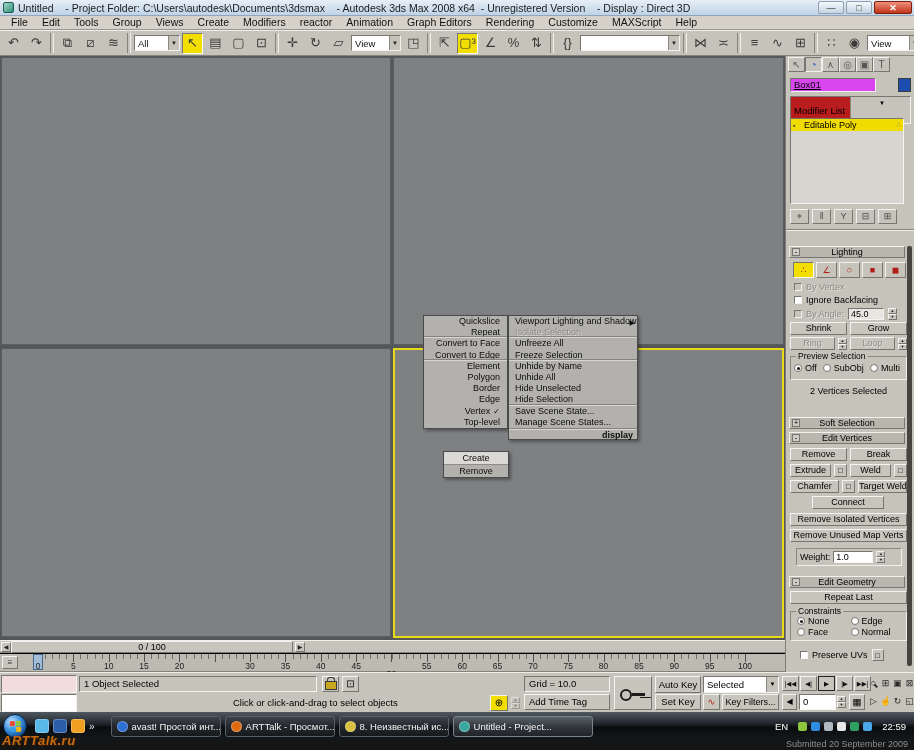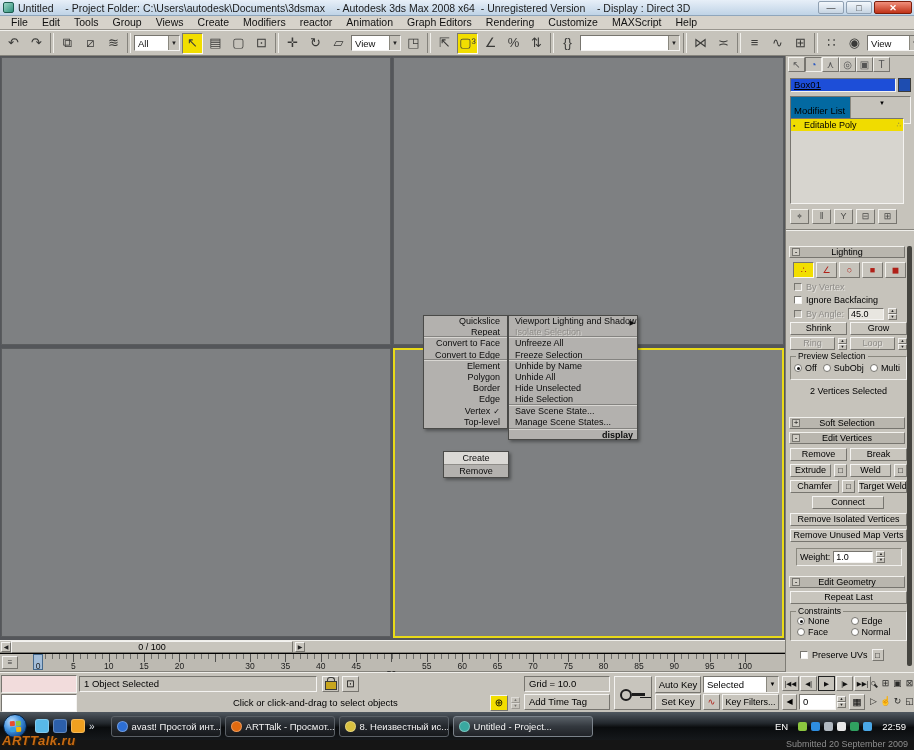--- a/index.html
+++ b/index.html
@@ -49,23 +49,23 @@
   .mmenu{position:absolute;left:443px;top:451px;width:66px;background:#b3b1ae;border:1px solid #4a4a48;box-shadow:2px 2px 3px rgba(0,0,0,.35);}
   .mmi{height:12.5px;line-height:12px;text-align:center;font-size:9px;color:#0c0c0c;border-bottom:1px solid #8f8d89;}
   .mmi:last-child{border-bottom:none;}
   .mmi.highlight{background:#dbd9d5;}
 
   
   .cpanel{position:absolute;left:785px;top:56px;width:129px;height:616px;background:#c6c3bb;border-left:1px solid #7e7c75;}
   .ptabs{position:absolute;left:2px;top:1px;display:flex;}
   .ptab{width:17px;height:15px;border:1px solid;border-color:#f2f1ed #77756f #77756f #f2f1ed;background:#c6c3bb;font-size:10px;line-height:13px;text-align:center;color:#555;}
   .ptab.active{border-color:#77756f #f2f1ed #f2f1ed #77756f;color:#2b59c0;}
-  .namefield{position:absolute;left:4px;top:22px;width:106px;height:14px;background:#1d4ed8;border:1px solid;border-color:#77756f #f4f3f1 #f4f3f1 #77756f;font-size:9.5px;line-height:12px;padding-left:3px;color:#000;text-decoration:underline;}
+  .namefield{position:absolute;left:4px;top:22px;width:86px;height:14px;background:#d946ef;border:1px solid;border-color:#77756f #f4f3f1 #f4f3f1 #77756f;font-size:9.5px;line-height:12px;padding-left:3px;color:#000;text-decoration:underline;}
   .cswatch{position:absolute;left:112px;top:22px;width:13px;height:14px;border:1px solid #3a3a38;}
-  .modlist{position:absolute;left:4px;top:40px;width:121px;height:28px;background:#0369a1;border:1px solid;border-color:#77756f #f4f3f1 #f4f3f1 #77756f;display:flex;align-items:center;}
+  .modlist{position:absolute;left:4px;top:40px;width:121px;height:28px;background:#b91c1c;border:1px solid;border-color:#77756f #f4f3f1 #f4f3f1 #77756f;display:flex;align-items:center;}
   .modlist span{flex:1;font-size:9.5px;padding-left:3px;color:#000;}
   .modlist .dda{width:12px;height:100%;background:#c6c3bb;border-left:1px solid #8a887f;font-size:6px;text-align:center;line-height:12px;}
   .stack{position:absolute;left:4px;top:62px;width:114px;height:86px;background:#d7d5cf;border:1px solid;border-color:#77756f #f4f3f1 #f4f3f1 #77756f;}
   .stkrow{height:12px;display:flex;align-items:center;font-size:9px;color:#000;padding:0 2px;}
   .stkrow.selected{background:#f0dc00;}
   .stk-ico{width:8px;font-size:7px;color:#3a3a38;margin-right:3px;}
   .stk-dots{margin-left:auto;font-size:7px;color:#666;}
   .stools{position:absolute;left:4px;top:153px;display:flex;gap:3px;}
   .stool{width:19px;height:15px;border:1px solid;border-color:#f2f1ed #77756f #77756f #f2f1ed;background:#c6c3bb;font-size:9px;line-height:13px;text-align:center;color:#4a4a48;}
   .psep{position:absolute;left:0;top:173px;width:129px;height:2px;border-top:1px solid #85837c;border-bottom:1px solid #f0efeb;}

